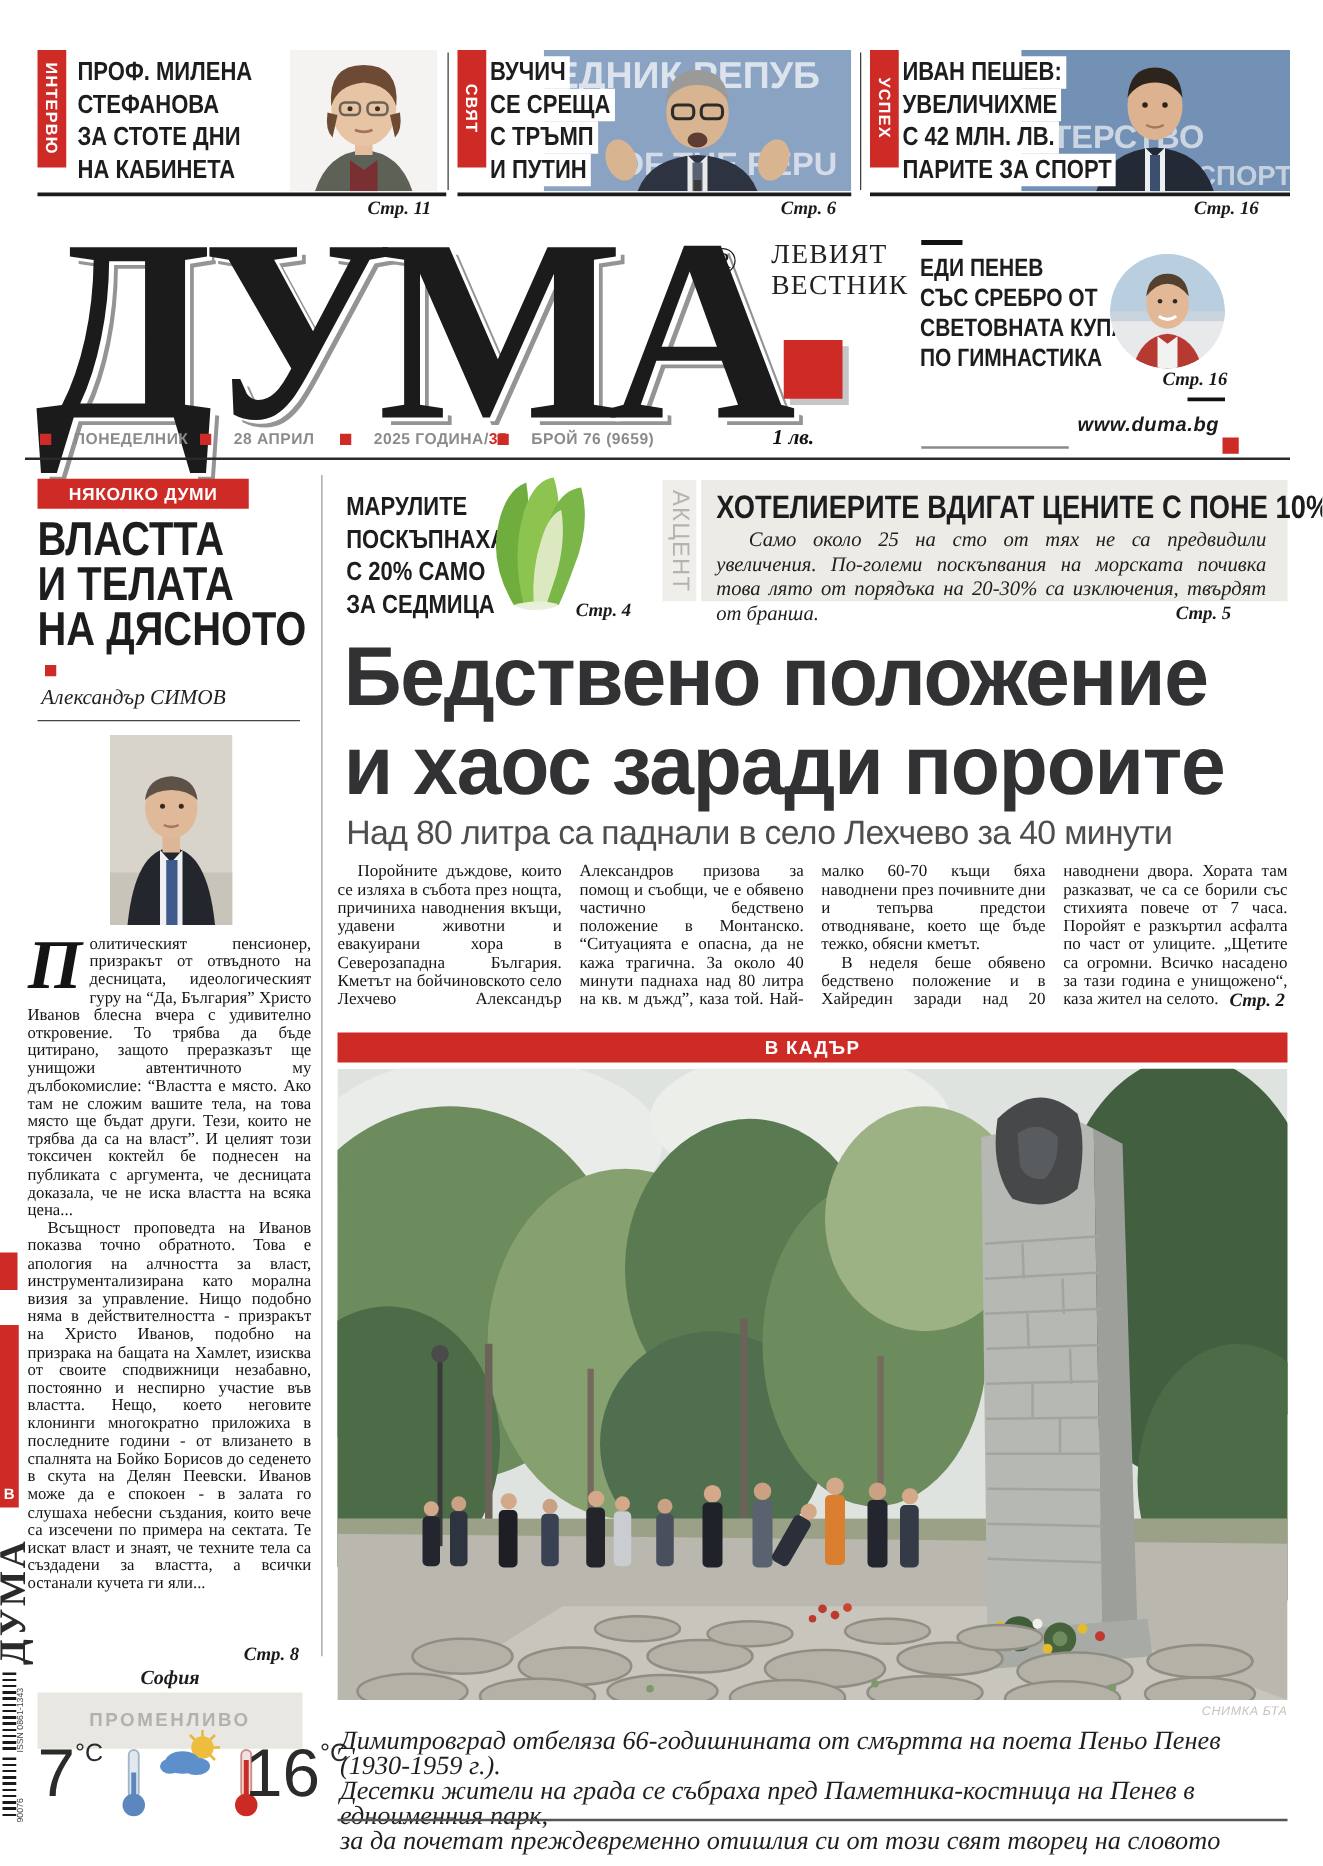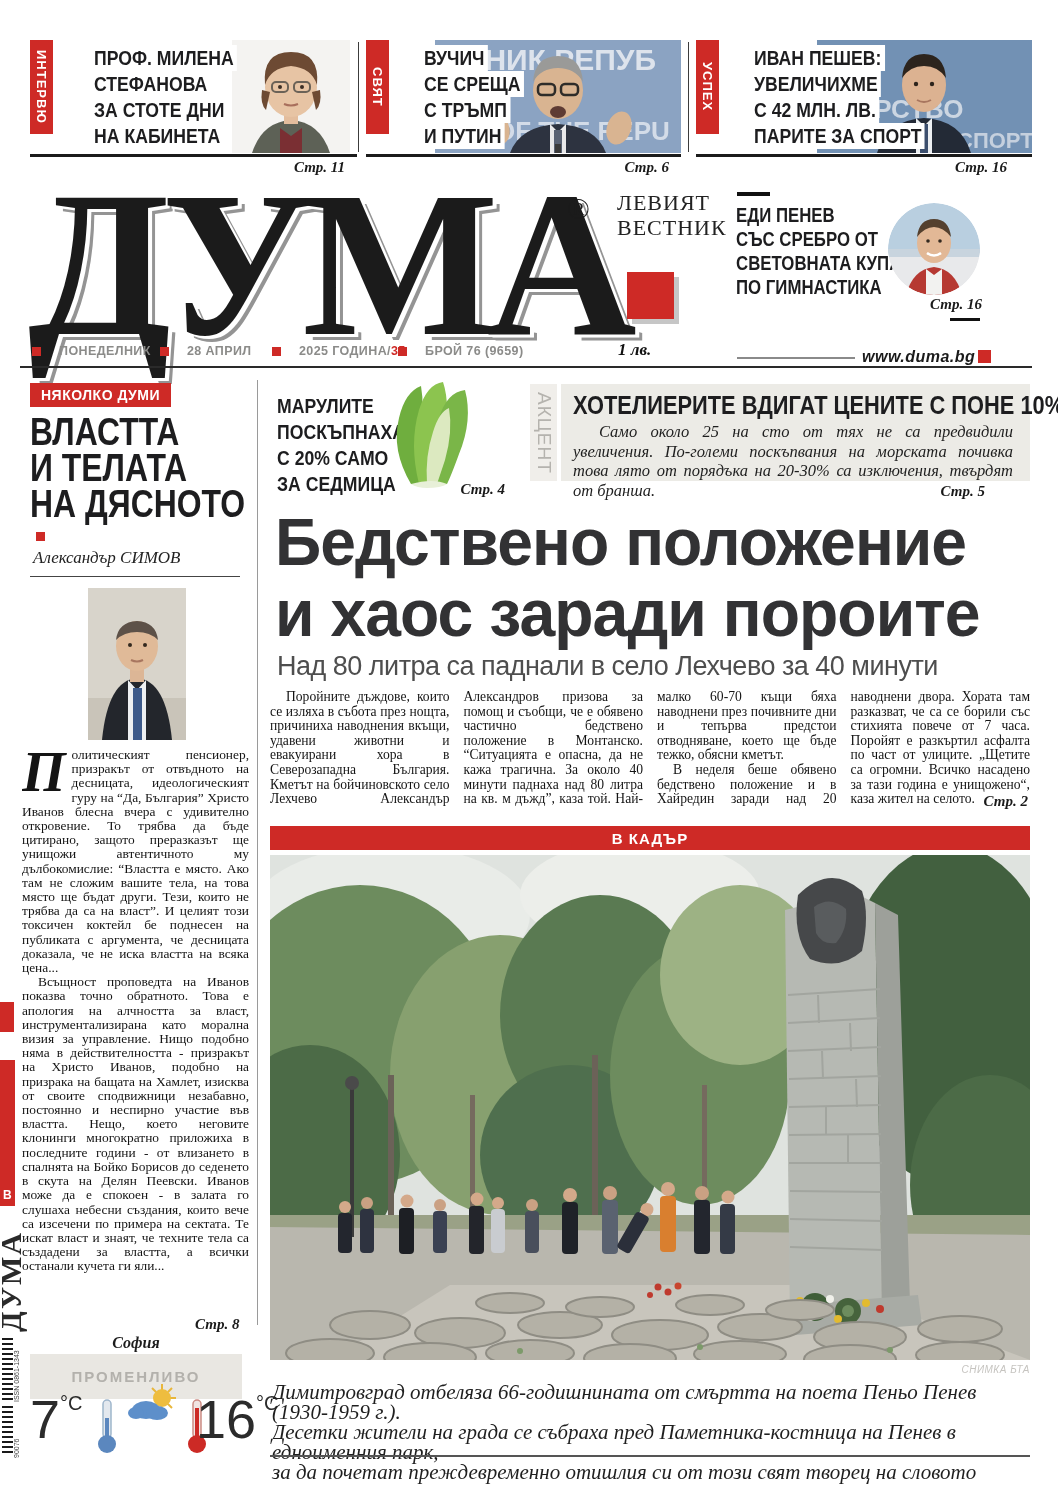--- a/index.html
+++ b/index.html
@@ -8,21 +8,21 @@
   .abs{position:absolute;}
   
   .sqz{transform:scaleX(.84);transform-origin:0 50%;white-space:nowrap;}
   .hl{font-weight:bold;color:#1d1d1f;}
   
   .vtab{background:#ce2a26;color:#fff;font-weight:bold;display:flex;align-items:center;justify-content:center;}
   .vtab span{writing-mode:vertical-rl;letter-spacing:1px;font-size:13px;}
   .pageref{font-family:"Liberation Serif",serif;font-style:italic;font-weight:bold;font-size:15px;color:#1a1a1a;}
   .serif{font-family:"Liberation Serif",serif;}
   .teaser-title div{background:#fff;display:inline-block;padding:0 4px 0 0;font-size:21px;line-height:26px;}
-  .teaser-title{position:absolute;z-index:3;margin-left:32px;}
+  .teaser-title{position:absolute;z-index:3;}
   .teaser-title .sqz{display:inline-block;}
   .divline{background:#3c3c3c;width:1px;}
   .thickrule{background:#1b1b1b;height:3px;}
   
   .oped{font-family:"Liberation Serif",serif;font-size:13.4px;line-height:14.2px;text-align:justify;color:#141414;}
   .oped p{margin:0;text-indent:16px;}
   .oped p.first{text-indent:0;}
   .oped p.first::first-letter{float:left;font-size:56px;line-height:44px;padding:2px 6px 0 0;font-style:italic;font-weight:bold;font-family:"Liberation Serif",serif;}
   
   .lead-cols{column-count:4;column-gap:14px;font-family:"Liberation Serif",serif;font-size:13.6px;line-height:14.6px;text-align:justify;color:#141414;}
@@ -167,21 +167,21 @@
       <path d="M29 34 Q31 16 46 16 Q61 16 63 34 Q55 24 46 24 Q37 24 29 34 Z" fill="#54402e"></path>
       <circle cx="40" cy="38" r="1.8" fill="#33281f"></circle>
         <circle cx="52" cy="38" r="1.8" fill="#33281f"></circle>
       <path d="M39 50 Q46 55 53 50" stroke="#fff" stroke-width="2.5" fill="none"></path>
     </g>
   </svg>
   <div class="abs pageref" style="left:930px;top:296px;">Стр. 16</div>
   <div class="abs" style="left:950px;top:318px;width:30px;height:3px;background:#111;"></div>
 
   <div class="abs" style="left:737px;top:357px;width:118px;height:2px;background:#8a8a8a;"></div>
-  <div class="abs" style="left:862px;top:348px;font-size:16px;font-weight:bold;font-style:italic;color:#1a1a1a;letter-spacing:.5px;">www.duma.bg</div>
+  <div class="abs" style="left:862px;top:332px;font-size:16px;font-weight:bold;font-style:italic;color:#1a1a1a;letter-spacing:.5px;">www.duma.bg</div>
   <div class="abs redsq" style="left:978px;top:350px;width:13px;height:13px;"></div>
 
   <div class="abs datebit" style="left:32px;top:344px;">
     <span class="redsq" style="width:9px;height:9px;"></span>
     <span>ПОНЕДЕЛНИК</span>
   </div>
   <div class="abs datebit" style="left:160px;top:344px;">
     <span class="redsq" style="width:9px;height:9px;"></span>
     <span>28 АПРИЛ</span>
   </div>
@@ -190,21 +190,21 @@
     <span><span>2025 ГОДИНА/</span><span style="color:#ce2a26;">35</span></span>
   </div>
   <div class="abs datebit" style="left:398px;top:344px;">
     <span class="redsq" style="width:9px;height:9px;"></span>
     <span>БРОЙ 76 (9659)</span>
   </div>
   <div class="abs serif" style="left:618px;top:340px;font-size:17px;font-weight:bold;font-style:italic;color:#111;">1 лв.</div>
 
   <div class="abs" style="left:20px;top:366px;width:1012px;height:2px;background:#2a2a2a;"></div>
 
-  <div class="abs" style="left:30px;top:383px;background:#ce2a26;color:#fff;font-weight:bold;font-size:14px;padding:4px 11px;letter-spacing:.5px;">
+  <div class="abs" style="left:30px;top:383px;background:#ce2a26;color:#fff;font-weight:bold;font-size:14px;padding:4px 25px;letter-spacing:.5px;">
     <span>НЯКОЛКО ДУМИ</span>
   </div>
   <div class="abs hl" style="left:30px;top:414px;font-size:38px;line-height:36px;">
     <div class="sqz">ВЛАСТТА</div>
     <div class="sqz">И ТЕЛАТА</div>
     <div class="sqz">НА ДЯСНОТО</div>
   </div>
   <div class="abs redsq" style="left:36px;top:532px;width:9px;height:9px;"></div>
   <div class="abs serif" style="left:33px;top:548px;font-style:italic;font-size:17px;color:#222;">Александър СИМОВ</div>
   <div class="abs" style="left:30px;top:576px;width:210px;height:1px;background:#444;"></div>

